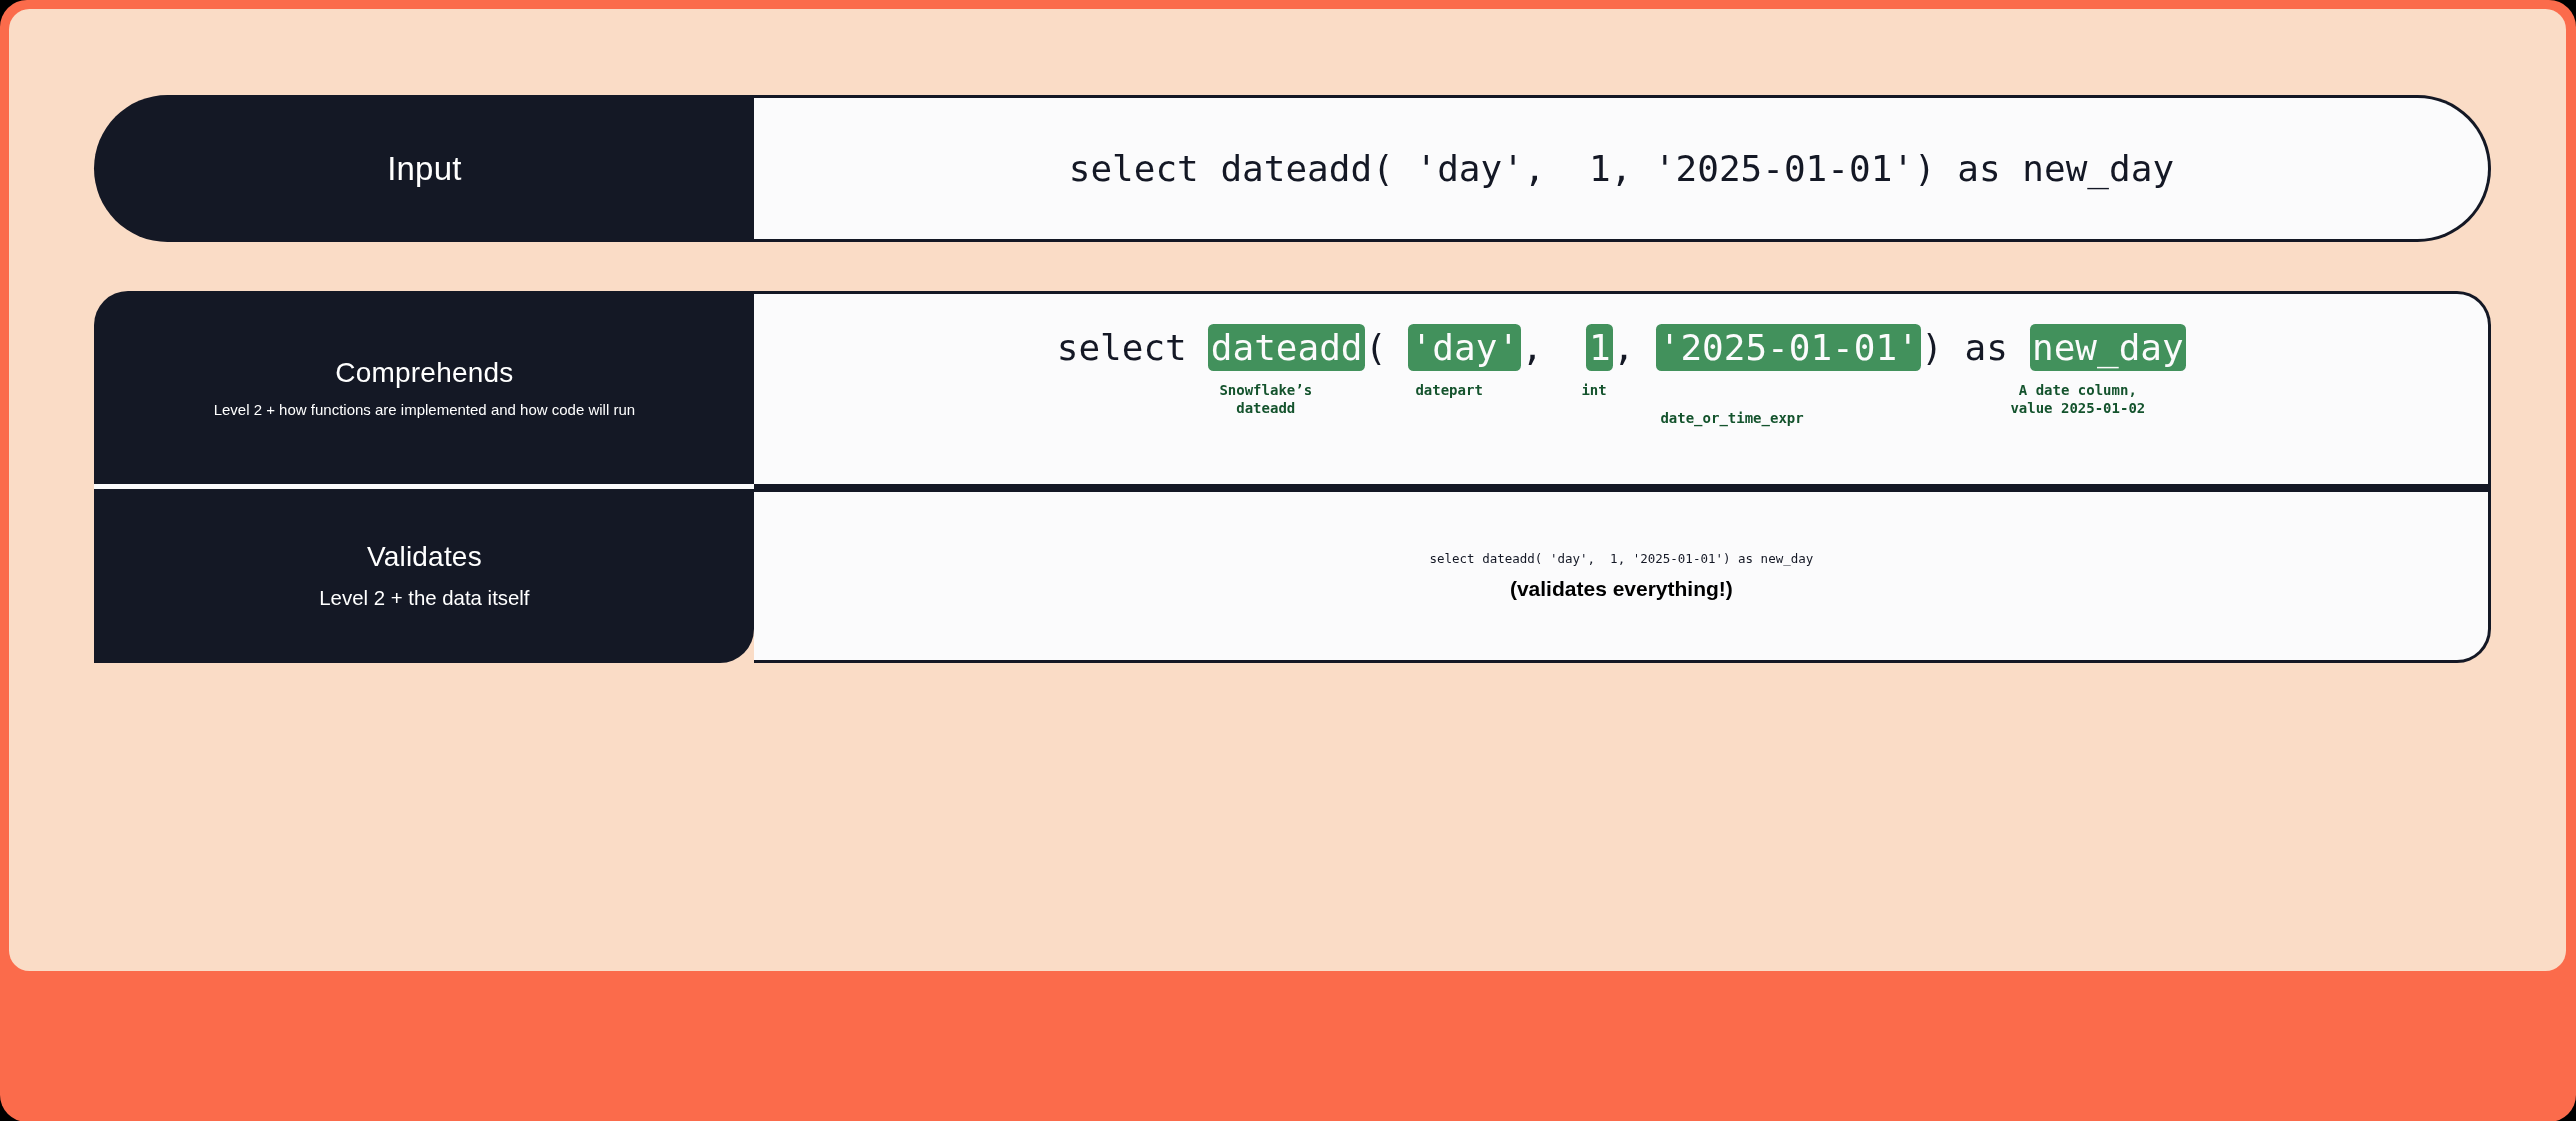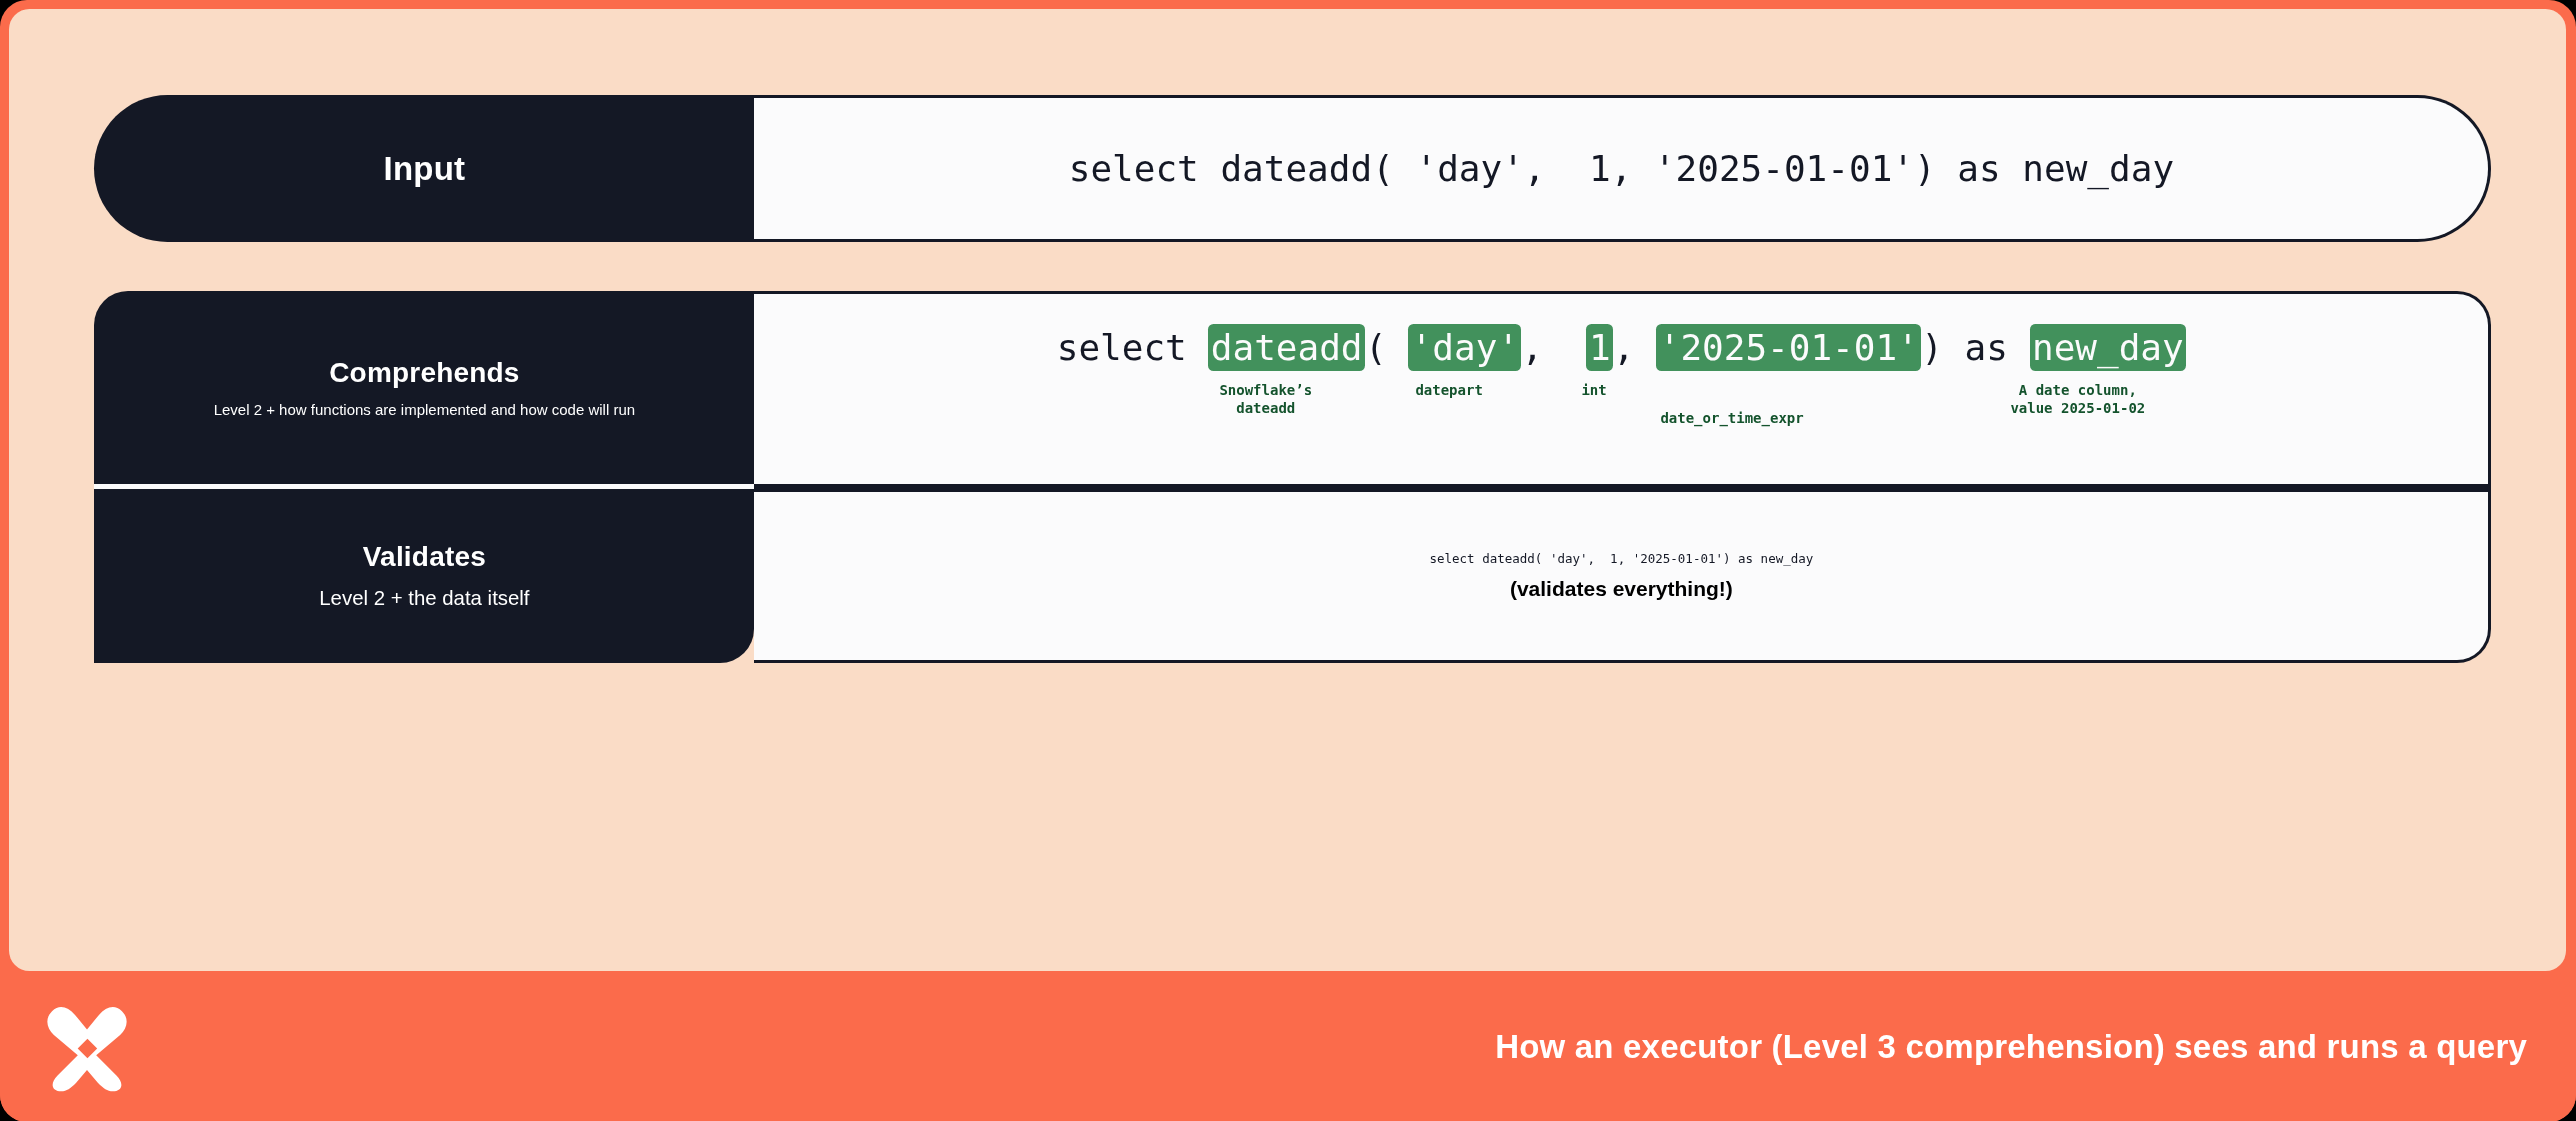--- a/index.html
+++ b/index.html
@@ -21,21 +21,21 @@
     position:absolute;left:85px;top:86px;width:2397px;
   }
 
   
   .card{display:flex;position:relative;}
   .label-pane{
     background:#141825;color:#fff;box-sizing:border-box;
     display:flex;flex-direction:column;align-items:center;justify-content:center;
     text-align:center;flex:0 0 660px;
   }
-  .label-title{font-weight:700;letter-spacing:0.2px;}
+  .label-title{font-weight:400;letter-spacing:0.2px;}
   .label-sub{font-weight:400;line-height:1.30;}
   .code-pane{
     background:#FBFBFC;box-sizing:border-box;flex:1 1 auto;
     display:flex;flex-direction:column;align-items:center;justify-content:center;
   }
   .code{
     font-family:"DejaVu Sans Mono","Liberation Mono",monospace;
     color:#141825;white-space:pre;
   }
 
@@ -175,28 +175,15 @@
           <div class="code-pane">
             <div class="code">select dateadd( 'day',  1, '2025-01-01') as new_day</div>
             <div class="validate-note">(validates everything!)</div>
           </div>
         </div>
 
       </div>
     </div>
   </div>
 
-  <div class="footer">
-    <div class="logo">
-      <svg viewBox="0 0 100 100" width="92" height="92" aria-hidden="true">
-        <path fill="#FFFFFF" d="
-          M12 10 C4 18 6 28 14 36 L40 58 L18 80 C9 89 12 97 22 97
-          C28 97 32 94 38 88 L50 74 L62 88 C68 94 72 97 78 97
-          C88 97 91 89 82 80 L60 58 L86 36 C94 28 96 18 88 10
-          C80 2 71 5 63 14 L50 30 L37 14 C29 5 20 2 12 10 Z"></path>
-        <rect fill="#FB6B4B" x="43" y="43" width="15" height="15" transform="rotate(45 50.5 50.5)"></rect>
-      </svg>
-    </div>
-    <div class="footer-caption">How an executor (Level 3 comprehension) sees and runs a query</div>
-  </div>
 
 </div>
 
 
 </body></html>

